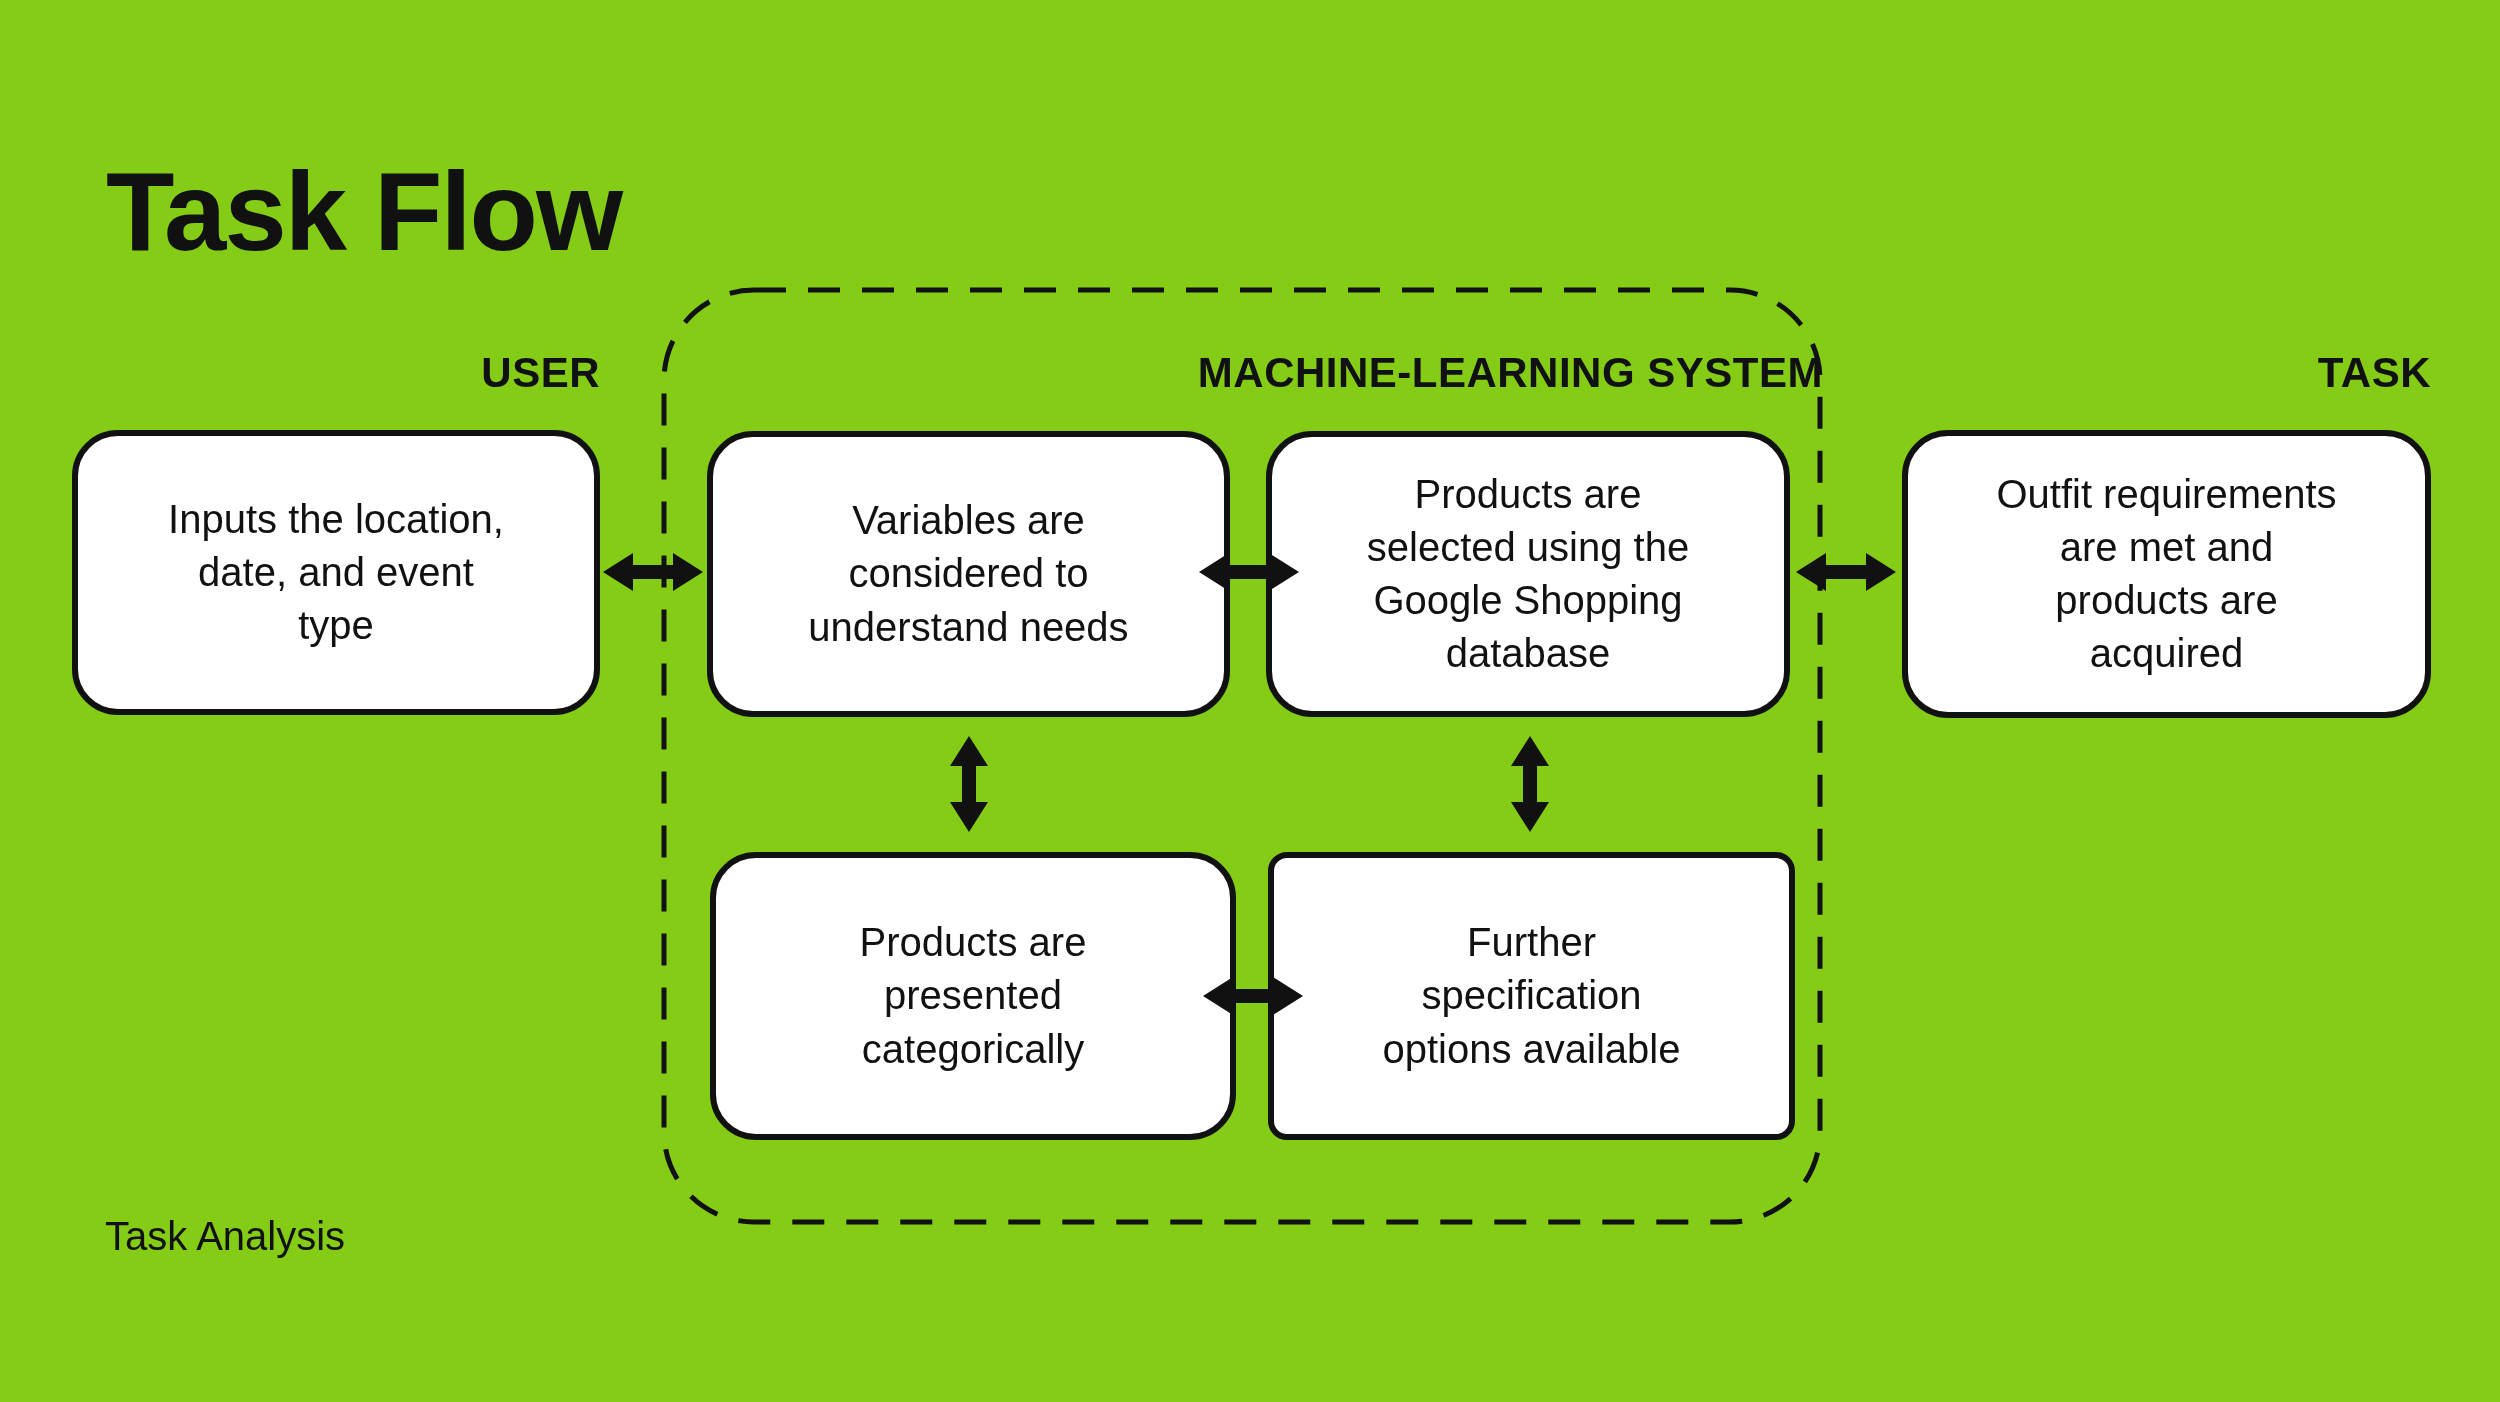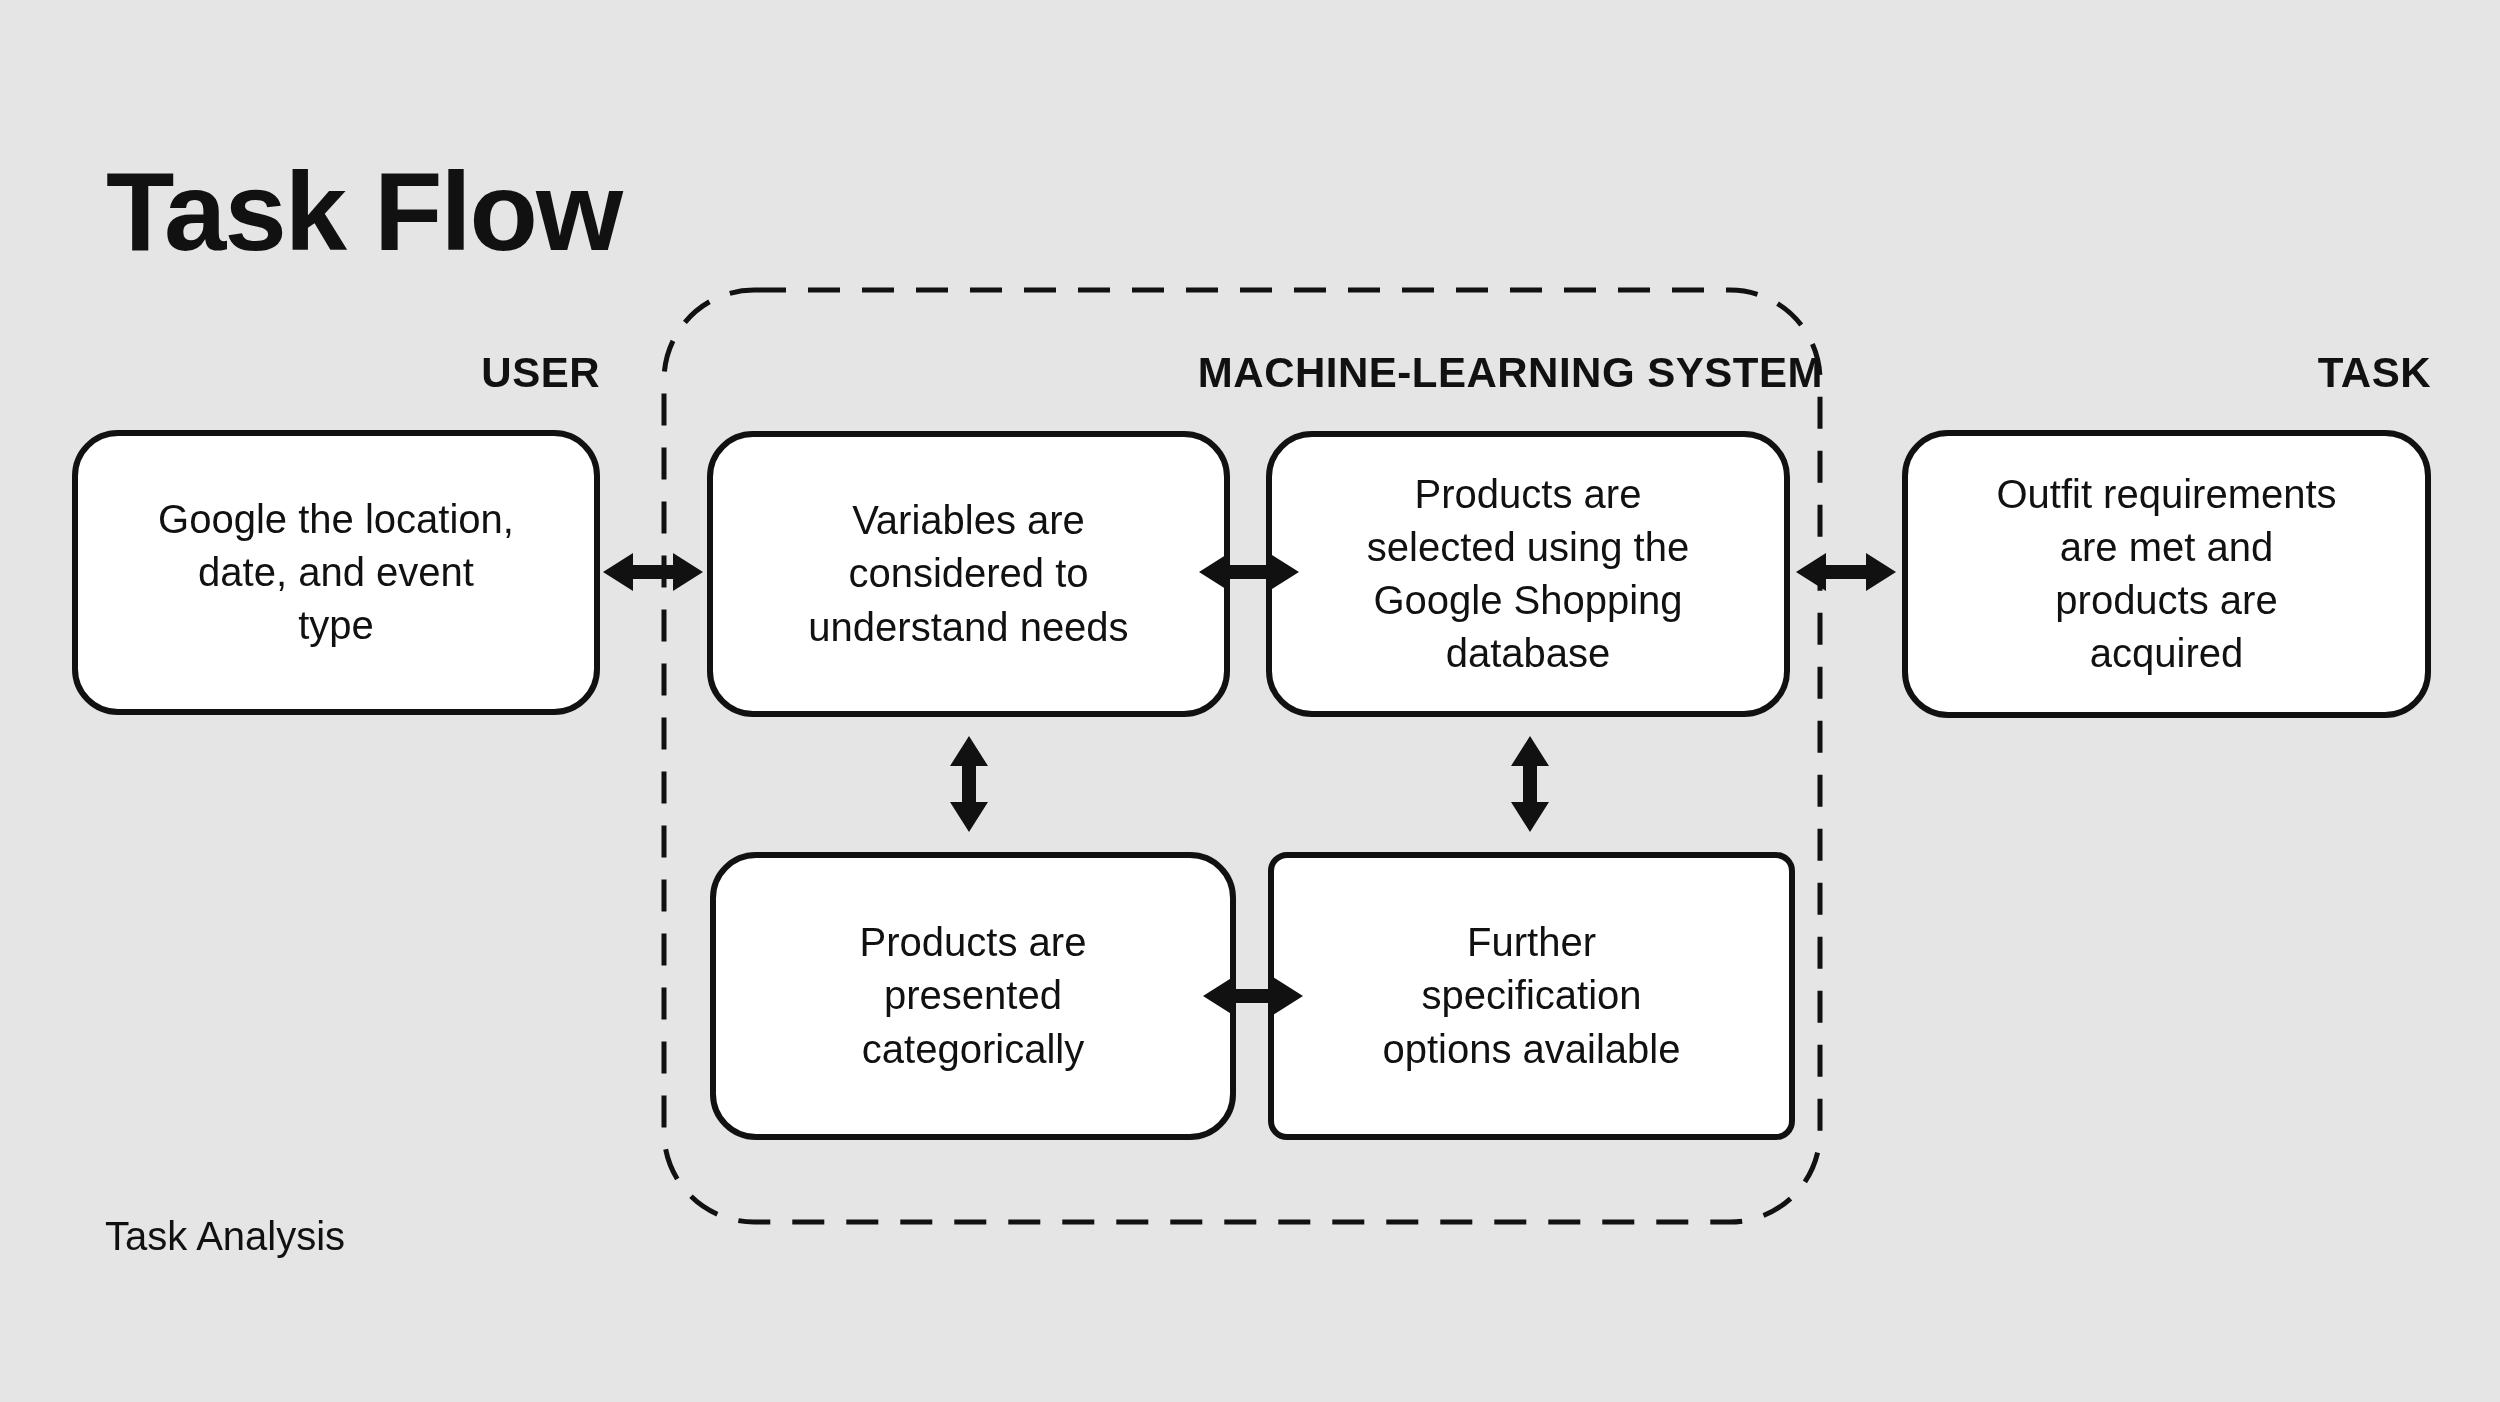--- a/index.html
+++ b/index.html
@@ -1,19 +1,19 @@
 <!DOCTYPE html>
 <html><head>
 <meta charset="utf-8">
 <style>
   html,body{margin:0;padding:0;background:#ffffff;}
   .canvas{
     position:relative;
     width:2500px;height:1402px;
-    background:#e5e5e5;
+    background:#84cc16;
     font-family:"Liberation Sans", sans-serif;
     color:#111111;
     overflow:hidden;
   }
   .abs{position:absolute;}
   .title{
     left:106px;top:150px;
     font-size:112px;font-weight:700;letter-spacing:-2px;line-height:1.1;
     white-space:nowrap;
   }
@@ -58,21 +58,21 @@
   <div class="abs title">Task Flow</div>
 
   <div class="abs lane-label lane-user">USER</div>
   <div class="abs lane-label lane-system">MACHINE-LEARNING SYSTEM</div>
   <div class="abs lane-label lane-task">TASK</div>
 
   <svg class="abs" style="left:661px;top:287px;" width="1162" height="938">
     <rect x="3" y="3" width="1156" height="932" rx="90" ry="90" fill="none" stroke="#111111" stroke-width="5" stroke-dasharray="32 22"></rect>
   </svg>
 
-  <div class="abs node n-user">Google the location,
+  <div class="abs node n-user">Inputs the location,
 date, and event
 type</div>
   <div class="abs node n-variables">Variables are
 considered to
 understand needs</div>
   <div class="abs node n-selection">Products are
 selected using the
 Google Shopping
 database</div>
   <div class="abs node n-presented">Products are

